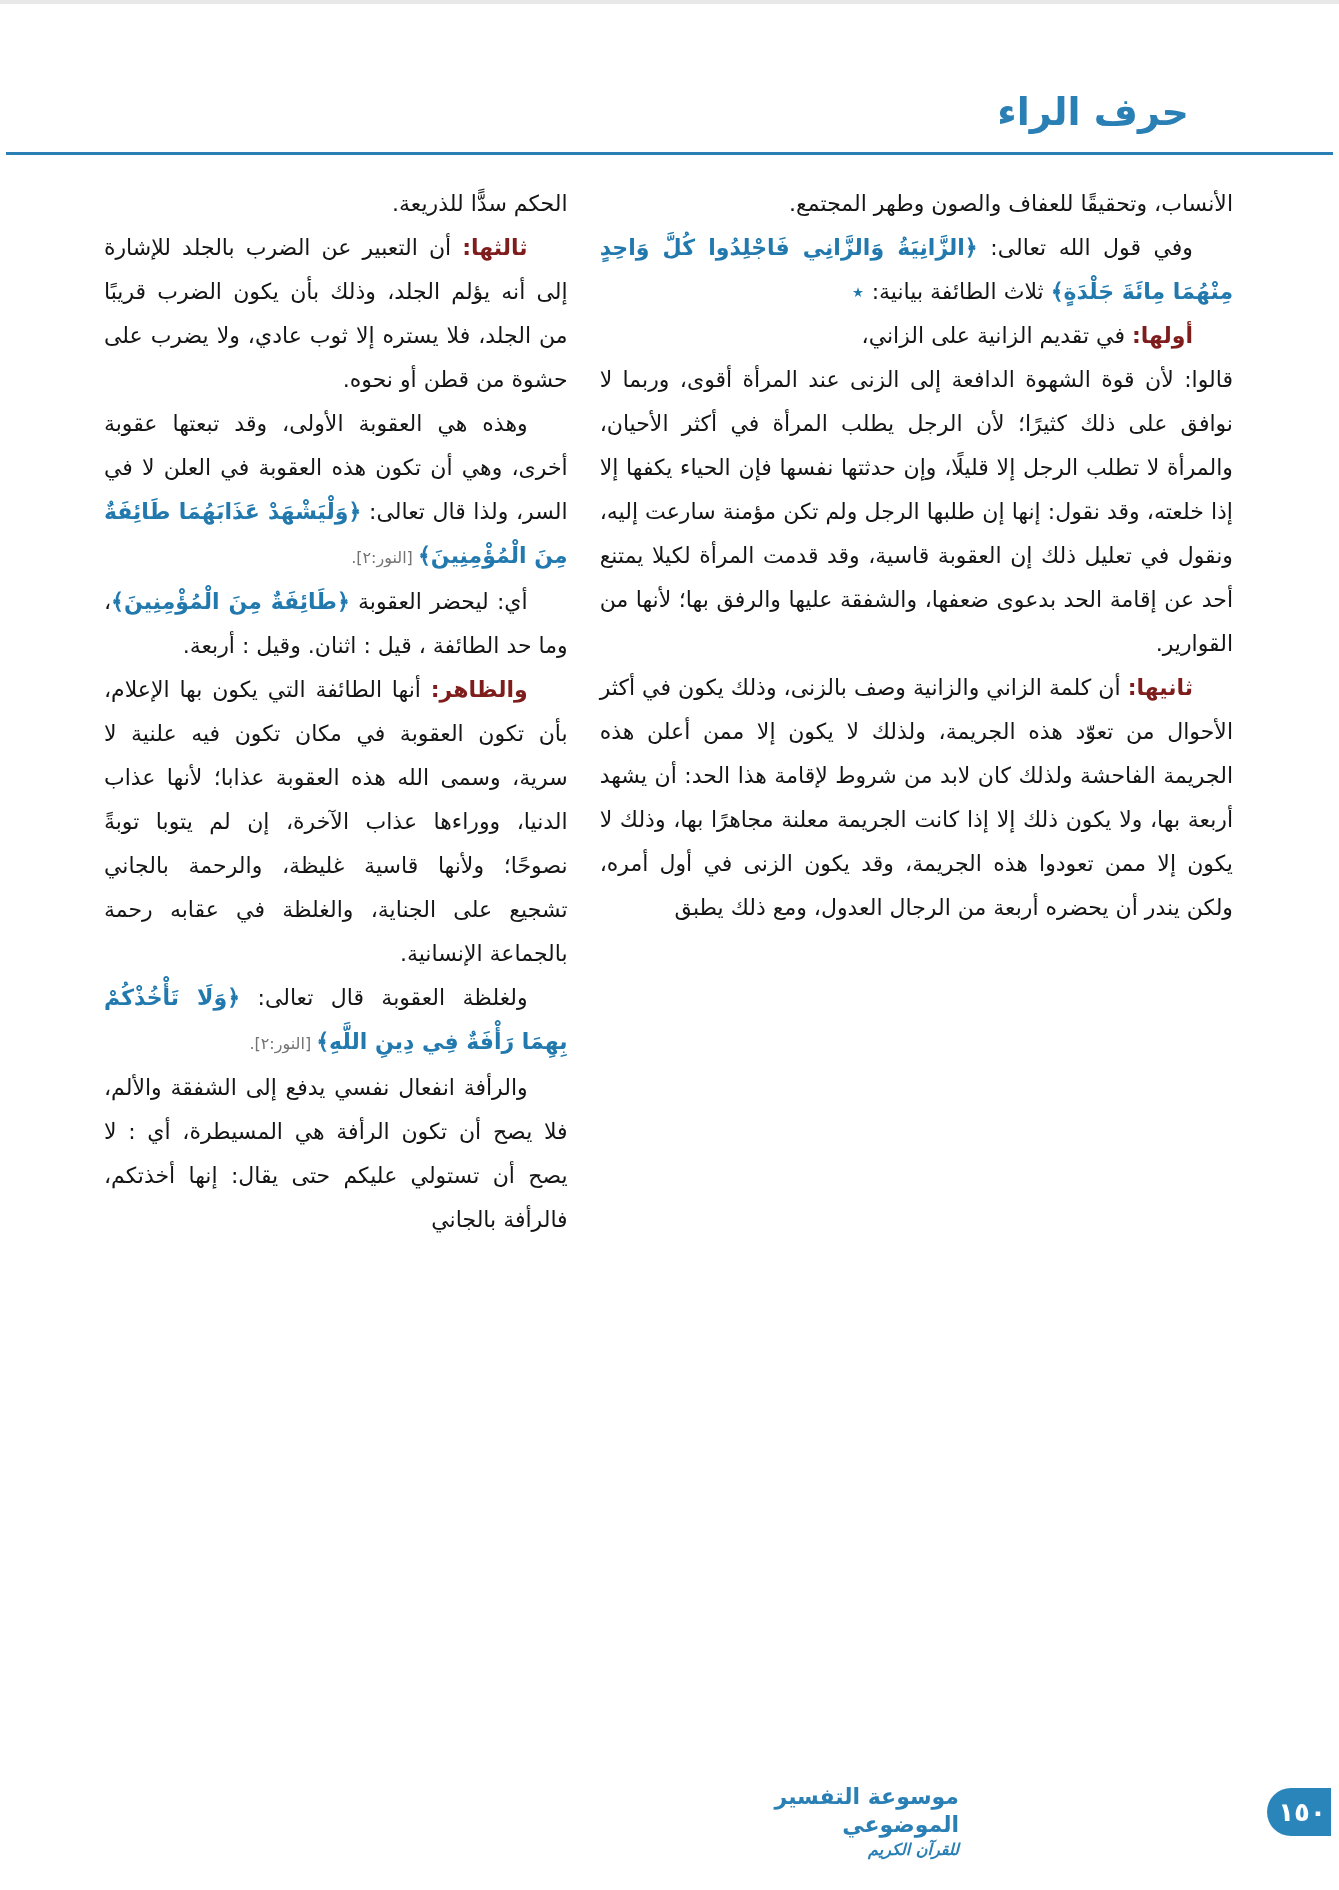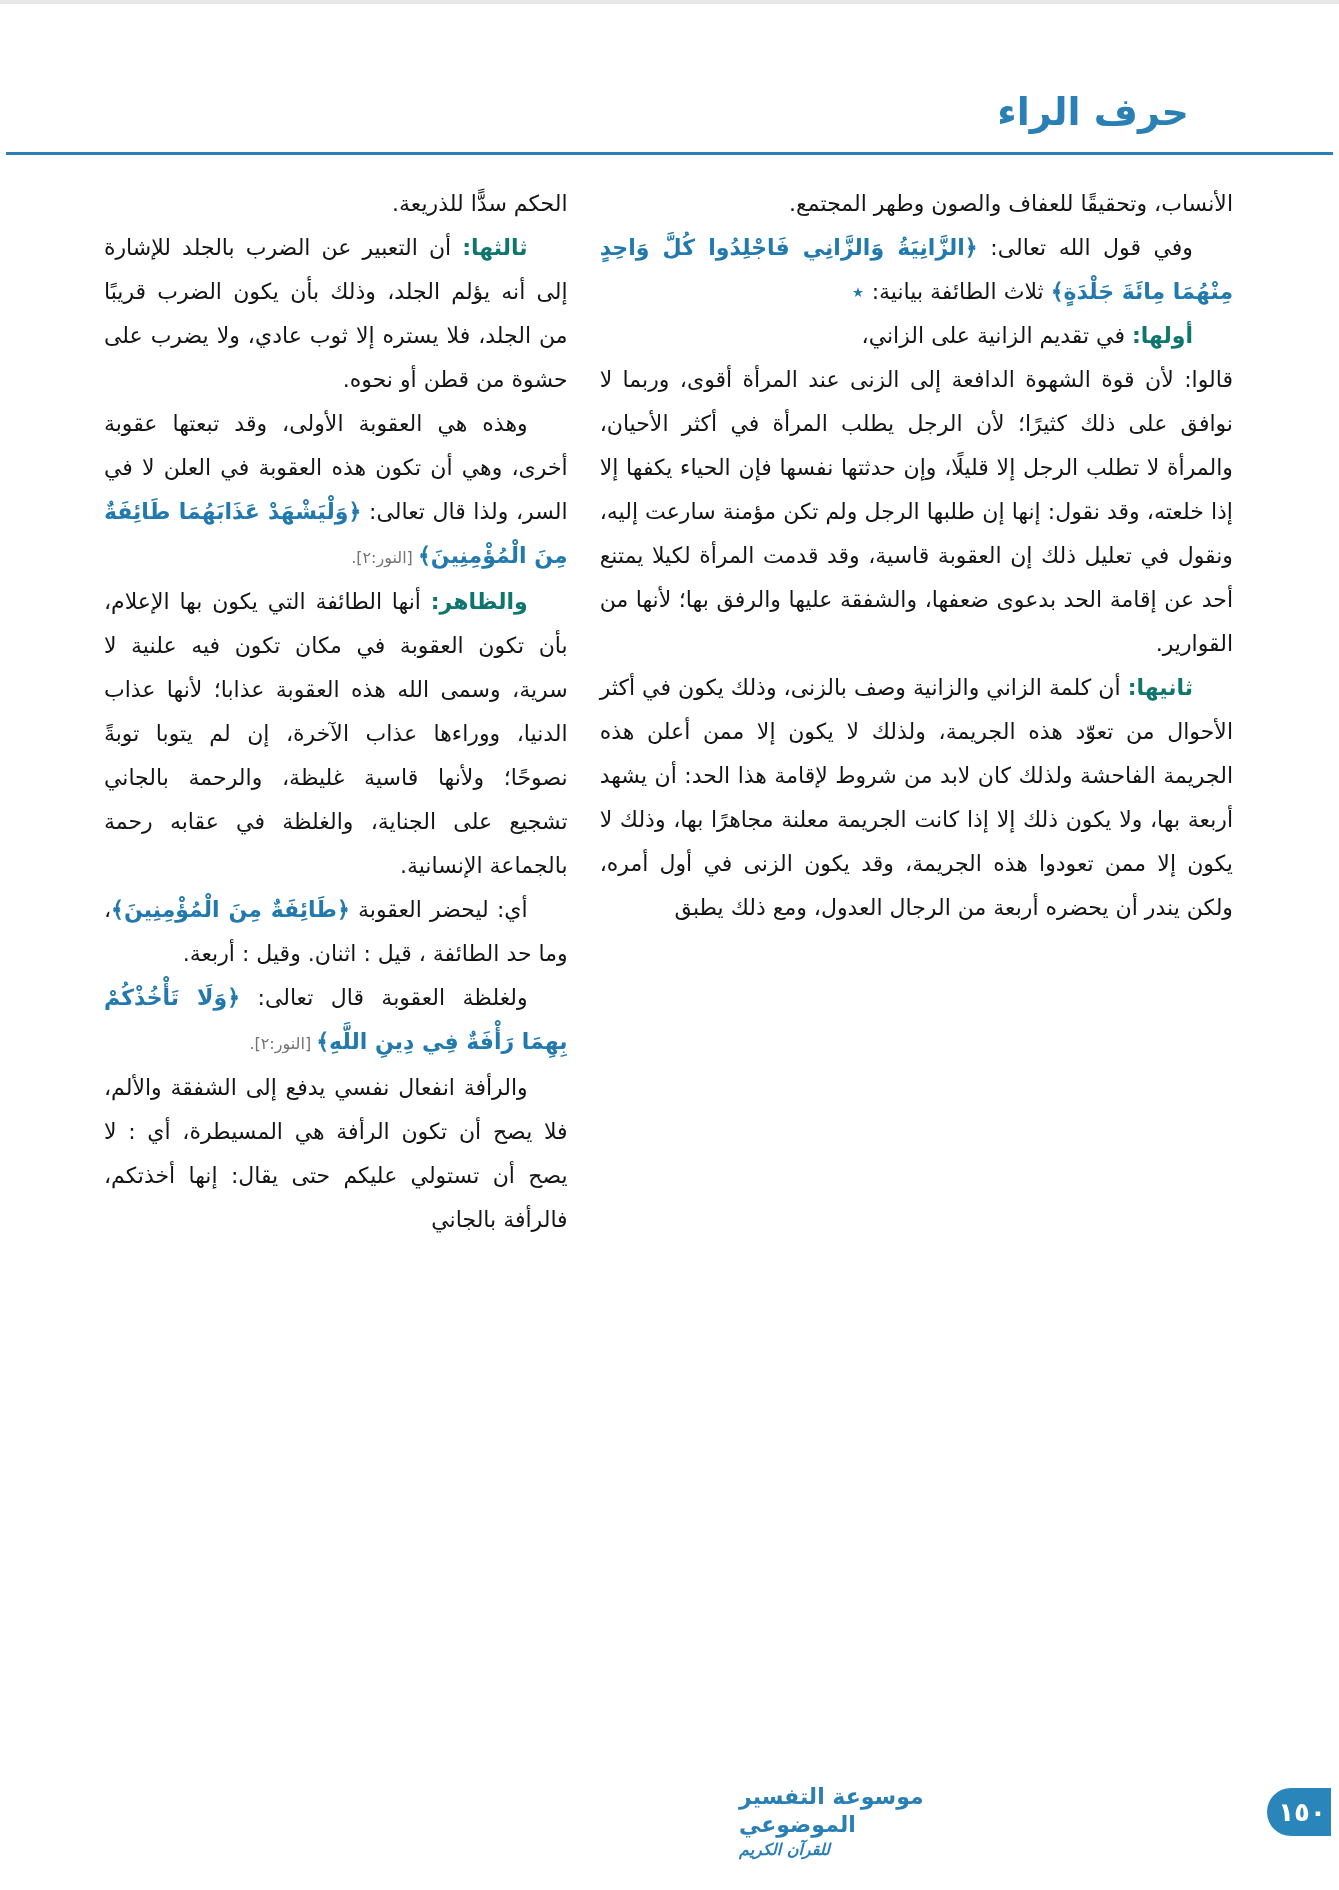--- a/index.html
+++ b/index.html
@@ -38,28 +38,28 @@
     font-size:22px;
     line-height:44px;
     color:#151515;
     text-align:justify;
   }
   .col-right{flex:0 0 56%;}
   .col-left{flex:0 0 41%;}
   .para{margin:0;text-indent:40px;}
   .para.no-indent{text-indent:0;}
   .seg-text{color:#151515;}
-  .seg-bold{color:#0f766e;font-weight:bold;}
+  .seg-bold{color:#7f1d1d;font-weight:bold;}
   .seg-quran{color:#2279ae;font-weight:bold;}
   .seg-ref{color:#737373;font-size:16px;}
   .emblem{
     position:absolute;
     bottom:34px;right:380px;
     width:220px;
-    text-align:left;
+    text-align:right;
     color:#2a7fb5;
     line-height:1.25;
   }
   .emblem-line1{font-size:22px;font-weight:bold;}
   .emblem-line2{font-size:16px;font-weight:bold;margin-top:2px;font-style:italic;}
   .page-badge{
     position:absolute;
     bottom:58px;left:auto;right:8px;
     width:64px;height:48px;
     background:#2a86ba;
@@ -87,22 +87,22 @@
         <p class="para no-indent"><span class="seg-text">الأنساب، وتحقيقًا للعفاف والصون وطهر المجتمع.</span></p>
         <p class="para"><span class="seg-text">وفي قول الله تعالى: </span><span class="seg-quran">﴿الزَّانِيَةُ وَالزَّانِي فَاجْلِدُوا كُلَّ وَاحِدٍ مِنْهُمَا مِائَةَ جَلْدَةٍ﴾</span><span class="seg-text"> ثلاث الطائفة بيانية:</span><span class="seg-quran"> ٭</span></p>
         <p class="para"><span class="seg-bold">أولها:</span><span class="seg-text"> في تقديم الزانية على الزاني،</span></p>
         <p class="para no-indent"><span class="seg-text">قالوا: لأن قوة الشهوة الدافعة إلى الزنى عند المرأة أقوى، وربما لا نوافق على ذلك كثيرًا؛ لأن الرجل يطلب المرأة في أكثر الأحيان، والمرأة لا تطلب الرجل إلا قليلًا، وإن حدثتها نفسها فإن الحياء يكفها إلا إذا خلعته، وقد نقول: إنها إن طلبها الرجل ولم تكن مؤمنة سارعت إليه، ونقول في تعليل ذلك إن العقوبة قاسية، وقد قدمت المرأة لكيلا يمتنع أحد عن إقامة الحد بدعوى ضعفها، والشفقة عليها والرفق بها؛ لأنها من القوارير.</span></p>
         <p class="para"><span class="seg-bold">ثانيها:</span><span class="seg-text"> أن كلمة الزاني والزانية وصف بالزنى، وذلك يكون في أكثر الأحوال من تعوّد هذه الجريمة، ولذلك لا يكون إلا ممن أعلن هذه الجريمة الفاحشة ولذلك كان لابد من شروط لإقامة هذا الحد: أن يشهد أربعة بها، ولا يكون ذلك إلا إذا كانت الجريمة معلنة مجاهرًا بها، وذلك لا يكون إلا ممن تعودوا هذه الجريمة، وقد يكون الزنى في أول أمره، ولكن يندر أن يحضره أربعة من الرجال العدول، ومع ذلك يطبق</span></p>
       </section>
     <section class="col col-left">
         <p class="para no-indent"><span class="seg-text">الحكم سدًّا للذريعة.</span></p>
         <p class="para"><span class="seg-bold">ثالثها:</span><span class="seg-text"> أن التعبير عن الضرب بالجلد للإشارة إلى أنه يؤلم الجلد، وذلك بأن يكون الضرب قريبًا من الجلد، فلا يستره إلا ثوب عادي، ولا يضرب على حشوة من قطن أو نحوه.</span></p>
         <p class="para"><span class="seg-text">وهذه هي العقوبة الأولى، وقد تبعتها عقوبة أخرى، وهي أن تكون هذه العقوبة في العلن لا في السر، ولذا قال تعالى: </span><span class="seg-quran">﴿وَلْيَشْهَدْ عَذَابَهُمَا طَائِفَةٌ مِنَ الْمُؤْمِنِينَ﴾</span><span class="seg-ref"> [النور:٢].</span></p>
+        <p class="para"><span class="seg-text">أي: ليحضر العقوبة </span><span class="seg-quran">﴿طَائِفَةٌ مِنَ الْمُؤْمِنِينَ﴾</span><span class="seg-text">، وما حد الطائفة ، قيل : اثنان. وقيل : أربعة.</span></p>
         <p class="para"><span class="seg-bold">والظاهر:</span><span class="seg-text"> أنها الطائفة التي يكون بها الإعلام، بأن تكون العقوبة في مكان تكون فيه علنية لا سرية، وسمى الله هذه العقوبة عذابا؛ لأنها عذاب الدنيا، ووراءها عذاب الآخرة، إن لم يتوبا توبةً نصوحًا؛ ولأنها قاسية غليظة، والرحمة بالجاني تشجيع على الجناية، والغلظة في عقابه رحمة بالجماعة الإنسانية.</span></p>
-        <p class="para"><span class="seg-text">أي: ليحضر العقوبة </span><span class="seg-quran">﴿طَائِفَةٌ مِنَ الْمُؤْمِنِينَ﴾</span><span class="seg-text">، وما حد الطائفة ، قيل : اثنان. وقيل : أربعة.</span></p>
         <p class="para"><span class="seg-text">ولغلظة العقوبة قال تعالى: </span><span class="seg-quran">﴿وَلَا تَأْخُذْكُمْ بِهِمَا رَأْفَةٌ فِي دِينِ اللَّهِ﴾</span><span class="seg-ref"> [النور:٢].</span></p>
         <p class="para"><span class="seg-text">والرأفة انفعال نفسي يدفع إلى الشفقة والألم، فلا يصح أن تكون الرأفة هي المسيطرة، أي : لا يصح أن تستولي عليكم حتى يقال: إنها أخذتكم، فالرأفة بالجاني</span></p>
       </section>
   </main>
 
   <div class="emblem">
     <div class="emblem-line1">موسوعة التفسير الموضوعي</div>
     <div class="emblem-line2">للقرآن الكريم</div>
   </div>
 

